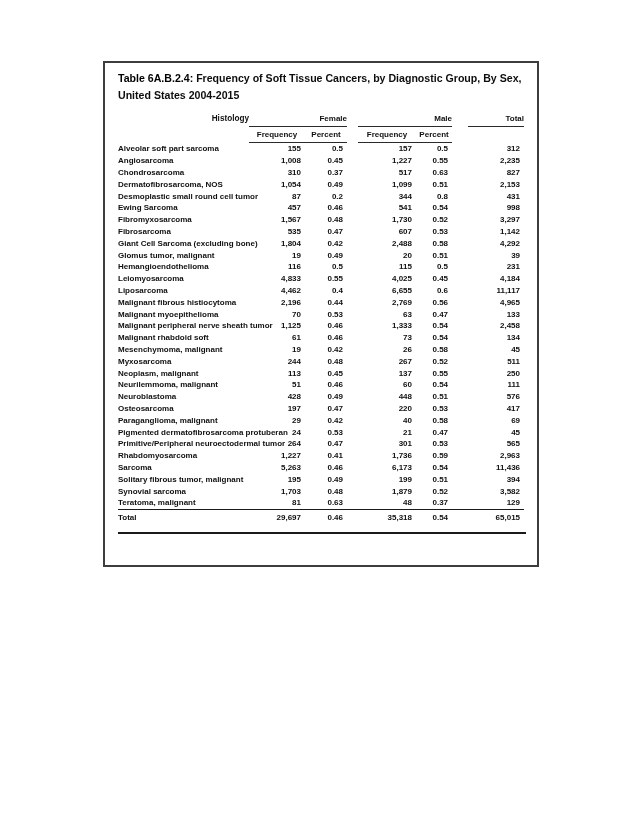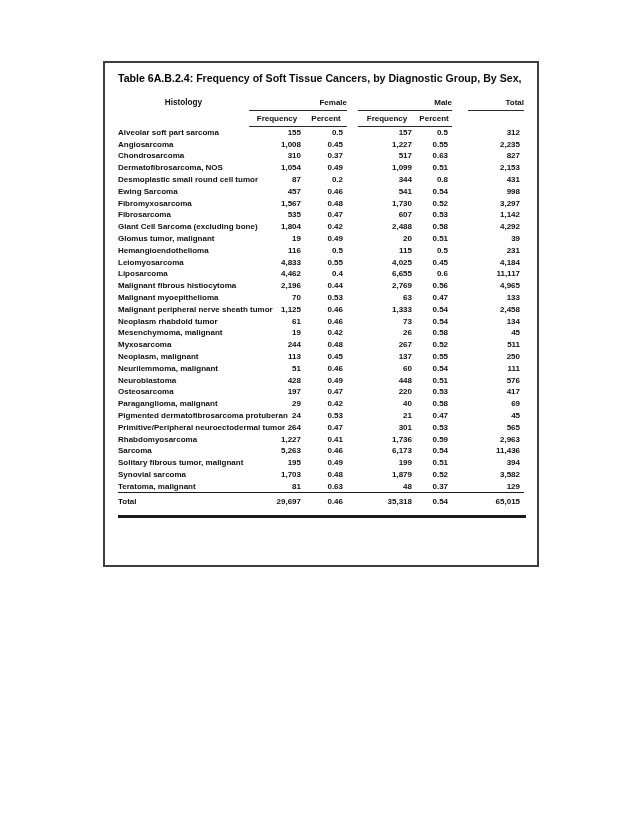--- a/index.html
+++ b/index.html
@@ -19,21 +19,21 @@
   col.c-hist{width:131px;}
   col.c-ffreq{width:56px;}
   col.c-fpct{width:42px;}
   col.c-sp1{width:11px;}
   col.c-mfreq{width:58px;}
   col.c-mpct{width:36px;}
   col.c-sp2{width:16px;}
   col.c-total{width:56px;}
   th,td{padding:0;font-size:8px;color:#101010;white-space:nowrap;}
   thead th{font-weight:700;}
-  .hist-h{text-align:center;vertical-align:top;padding-top:1px;font-size:8.2px;}
+  .hist-h{text-align:right;vertical-align:top;padding-top:1px;font-size:8.2px;}
   .grp{
     text-align:right;vertical-align:top;padding-top:1px;height:12px;
     border-bottom:1.4px solid #2a2a2a;
   }
   .sub{height:15px;vertical-align:middle;text-align:center;}
   .subline{border-bottom:1px solid #2a2a2a;}
   tbody td{height:11.8px;font-weight:700;}
   td.name{text-align:left;overflow:visible;}
   td.num,th.num{text-align:right;padding-right:4px;}
   tr.total-row td{
@@ -45,20 +45,21 @@
     letter-spacing:0.1px;white-space:nowrap;
   }
 </style>
 </head>
 <body>
 
 <div class="panel">
 
   <div class="title">
     <div><span class="t-label">Table 6A.B.2.4:</span> <span>Frequency of Soft Tissue Cancers, by Diagnostic Group, By Sex,</span></div>
+    <div>United States 2004-2015</div>
   </div>
 
   <table>
     <colgroup>
       <col class="c-hist">
         <col class="c-ffreq">
         <col class="c-fpct">
         <col class="c-sp1">
       <col class="c-mfreq">
         <col class="c-mpct">
@@ -239,21 +240,21 @@
     <td class="name">Malignant peripheral nerve sheath tumor</td>
     <td class="num">1,125</td>
     <td class="num">0.46</td>
     <td></td>
     <td class="num">1,333</td>
     <td class="num">0.54</td>
     <td></td>
     <td class="num">2,458</td>
   </tr>
         <tr>
-    <td class="name">Neoplasm rhabdoid tumor</td>
+    <td class="name">Malignant rhabdoid soft</td>
     <td class="num">61</td>
     <td class="num">0.46</td>
     <td></td>
     <td class="num">73</td>
     <td class="num">0.54</td>
     <td></td>
     <td class="num">134</td>
   </tr>
         <tr>
     <td class="name">Mesenchymoma, malignant</td>

